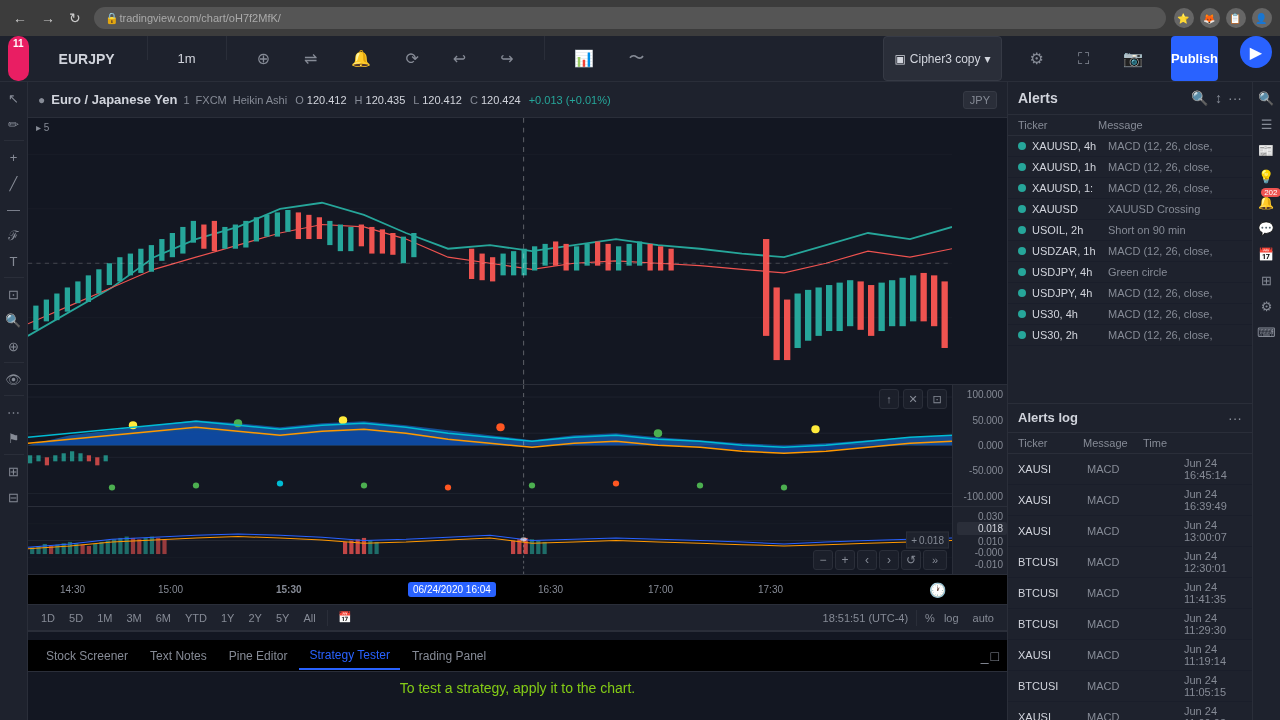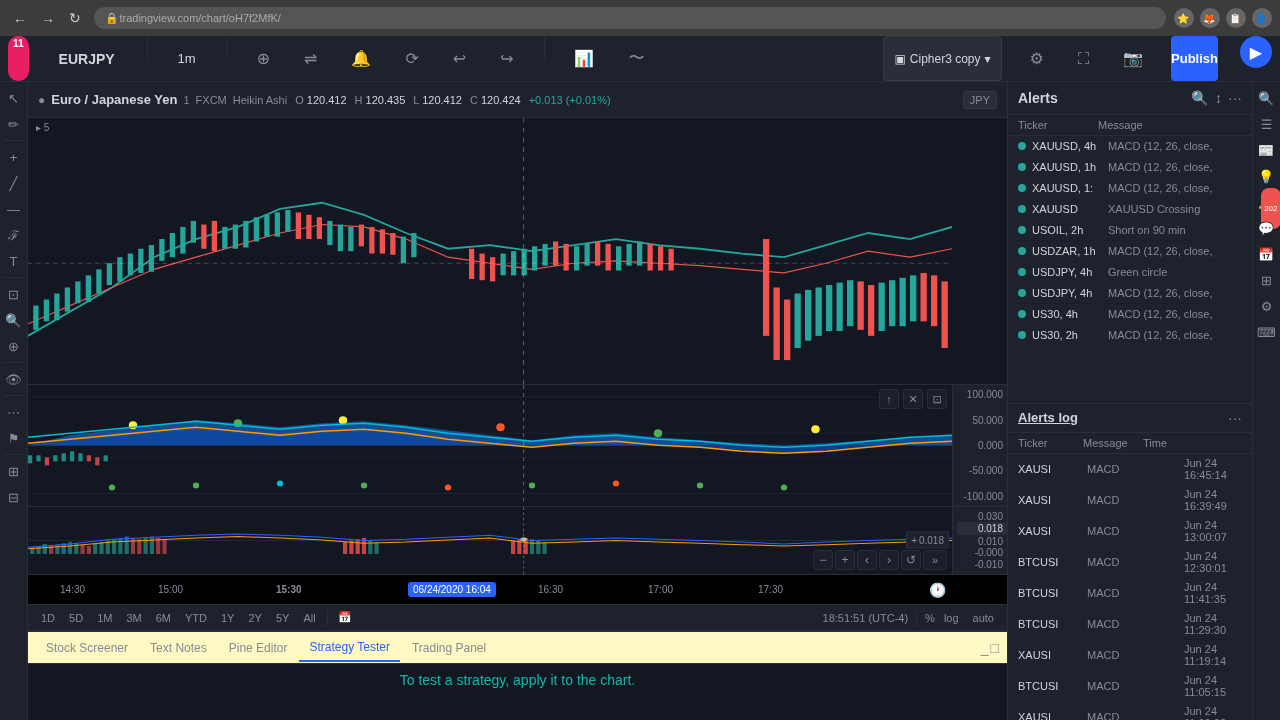--- a/index.html
+++ b/index.html
@@ -68,62 +68,62 @@
     
     .bottom-toolbar { height: 26px; background: #1e222d; border-top: 1px solid #2a2e39; display: flex; align-items: center; padding: 0 8px; gap: 4px; flex-shrink: 0; }
     .tf-btn { background: none; border: none; color: #868b96; font-size: 11px; cursor: pointer; padding: 2px 5px; border-radius: 3px; }
     .bt-sep { width: 1px; height: 16px; background: #2a2e39; margin: 0 2px; }
     .time-display { margin-left: auto; font-size: 11px; color: #868b96; }
     .log-btn { background: none; border: none; color: #868b96; font-size: 11px; cursor: pointer; padding: 2px 5px; border-radius: 3px; }
     .auto-btn { background: none; border: none; color: #868b96; font-size: 11px; cursor: pointer; padding: 2px 5px; border-radius: 3px; }
 
     
     .bottom-panel { height: 90px; background: #131722; border-top: 2px solid #2a2e39; flex-shrink: 0; }
-    .bottom-panel-tabs { height: 32px; background: #fef9c3; border-bottom: 1px solid #2a2e39; display: flex; align-items: center; padding: 0 8px; gap: 2px; }
+    .bottom-panel-tabs { height: 32px; background: #000000; border-bottom: 1px solid #2a2e39; display: flex; align-items: center; padding: 0 8px; gap: 2px; margin-top: 8px; }
     .bp-tab { background: none; border: none; color: #868b96; font-size: 12px; cursor: pointer; padding: 6px 10px; border-radius: 4px 4px 0 0; }
     .bp-tab.active { color: #2962ff; border-bottom: 2px solid #2962ff; }
     .bp-minimize { margin-left: auto; background: none; border: none; color: #868b96; cursor: pointer; font-size: 14px; }
     .bp-maximize { background: none; border: none; color: #868b96; cursor: pointer; font-size: 14px; }
     .bottom-panel-content { padding: 8px; display: flex; align-items: center; justify-content: center; }
-    .strategy-text { color: #14b8a6; font-size: 14px; text-align: center; }
+    .strategy-text { color: #84cc16; font-size: 14px; text-align: center; }
 
     
     .right-panel { width: 245px; background: #1e222d; border-left: 1px solid #2a2e39; display: flex; flex-direction: column; flex-shrink: 0; overflow: hidden; }
     .rp-header { padding: 8px 10px; border-bottom: 1px solid #2a2e39; display: flex; align-items: center; gap: 6px; }
     .rp-title { font-size: 14px; font-weight: 600; color: #d1d4dc; flex: 1; }
     .rp-icon-btn { background: none; border: none; color: #868b96; cursor: pointer; font-size: 14px; }
     .rp-cols { display: flex; padding: 4px 10px; border-bottom: 1px solid #2a2e39; }
     .rp-col { font-size: 11px; color: #868b96; }
     .rp-col.ticker { width: 80px; }
     .rp-col.message { flex: 1; }
     .alert-list { overflow-y: auto; flex: 1; }
     .alert-row { display: flex; align-items: center; padding: 4px 10px; border-bottom: 1px solid #1a1e2a; gap: 6px; cursor: pointer; }
     .alert-dot { width: 8px; height: 8px; border-radius: 50%; flex-shrink: 0; }
     .alert-dot.green { background: #26a69a; }
     .alert-ticker { font-size: 11px; color: #d1d4dc; width: 70px; flex-shrink: 0; }
     .alert-message { font-size: 11px; color: #868b96; flex: 1; overflow: hidden; text-overflow: ellipsis; white-space: nowrap; }
 
     
     .alerts-log-header { padding: 6px 10px; border-top: 1px solid #2a2e39; border-bottom: 1px solid #2a2e39; display: flex; align-items: center; }
-    .alerts-log-title { font-size: 13px; font-weight: 600; color: #d1d4dc; flex: 1; text-decoration: underline; }
+    .alerts-log-title { font-size: 13px; font-weight: 600; color: #d1d4dc; flex: 1; }
     .log-cols { display: flex; padding: 4px 10px; border-bottom: 1px solid #2a2e39; }
     .log-col { font-size: 11px; color: #868b96; }
     .log-col.ticker { width: 65px; }
     .log-col.message { width: 60px; }
     .log-col.time { flex: 1; }
     .log-list { overflow-y: auto; flex: 1; }
     .log-row { display: flex; align-items: center; padding: 3px 10px; border-bottom: 1px solid #1a1e2a; cursor: pointer; gap: 4px; }
     .log-ticker { font-size: 11px; color: #d1d4dc; width: 65px; }
     .log-message { font-size: 11px; color: #868b96; width: 55px; }
     .log-time { font-size: 11px; color: #868b96; flex: 1; margin-left: 38px; }
 
     
     .far-right-bar { width: 28px; background: #1e222d; border-left: 1px solid #2a2e39; display: flex; flex-direction: column; align-items: center; padding: 4px 0; gap: 2px; flex-shrink: 0; }
     .frb-btn { background: none; border: none; color: #868b96; cursor: pointer; width: 24px; height: 24px; border-radius: 4px; display: flex; align-items: center; justify-content: center; font-size: 13px; position: relative; }
-    .badge { position: absolute; top: -2px; right: -2px; background: #ef5350; color: #fff; font-size: 8px; border-radius: 8px; padding: 16px 3px; min-width: 14px; }
+    .badge { position: absolute; top: -2px; right: -2px; background: #ef5350; color: #fff; font-size: 8px; border-radius: 8px; padding: 0 3px; min-width: 14px; }
 
     
     .chart-svg { position: absolute; top: 0; left: 0; width: calc(100% - 55px); height: 100%; pointer-events: none; }
   </style>
 </head>
 <body>
 
 <div class="browser-bar">
   <div class="browser-nav-btns">
     <button class="browser-nav-btn">←</button>

